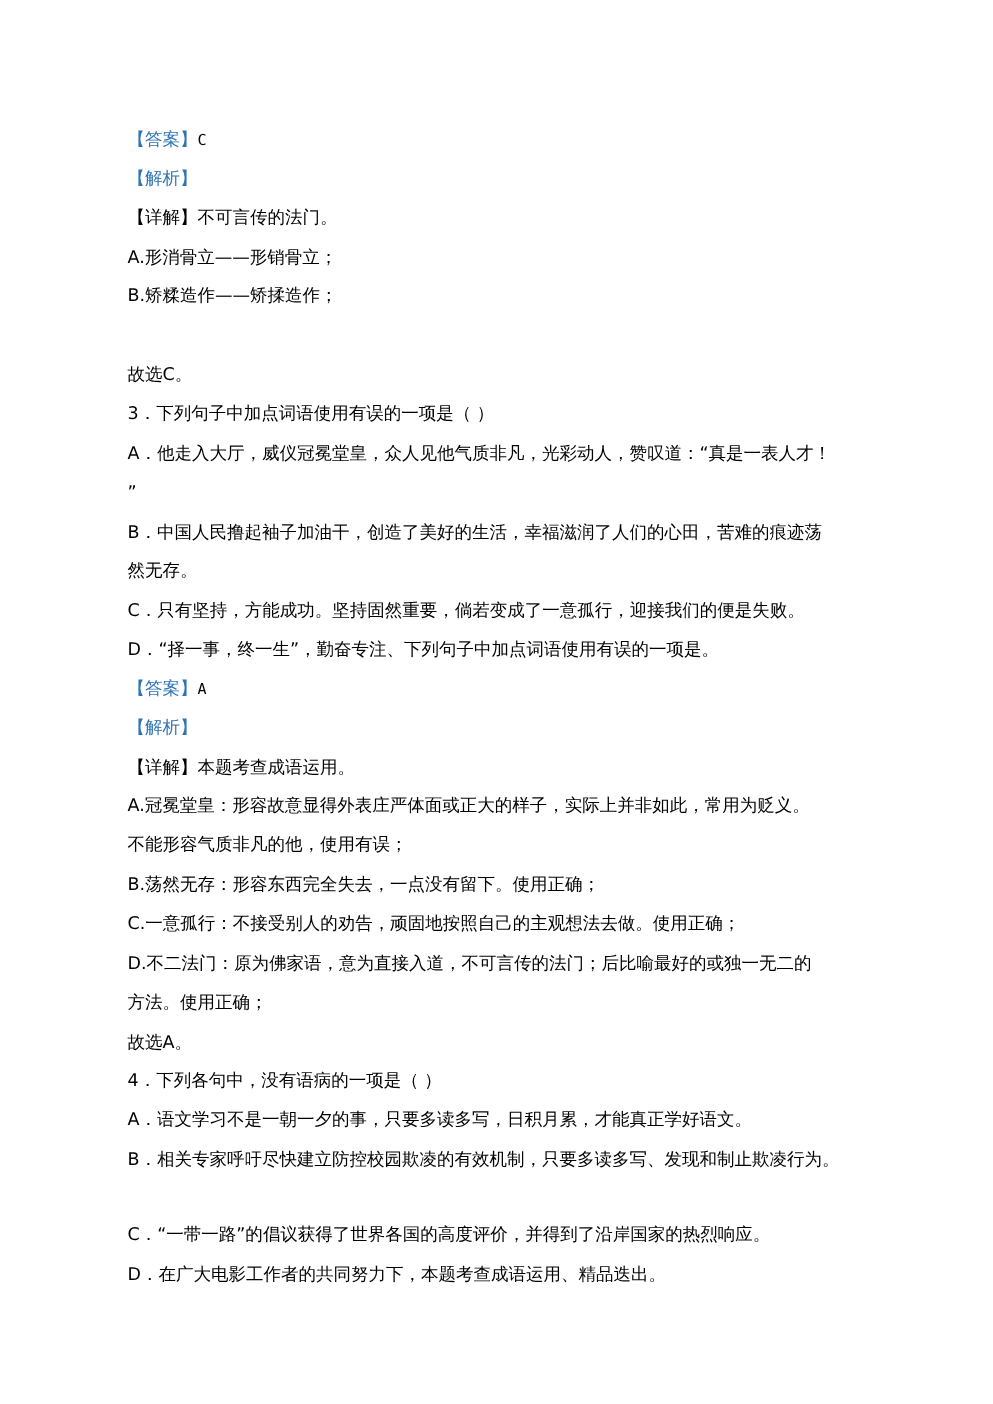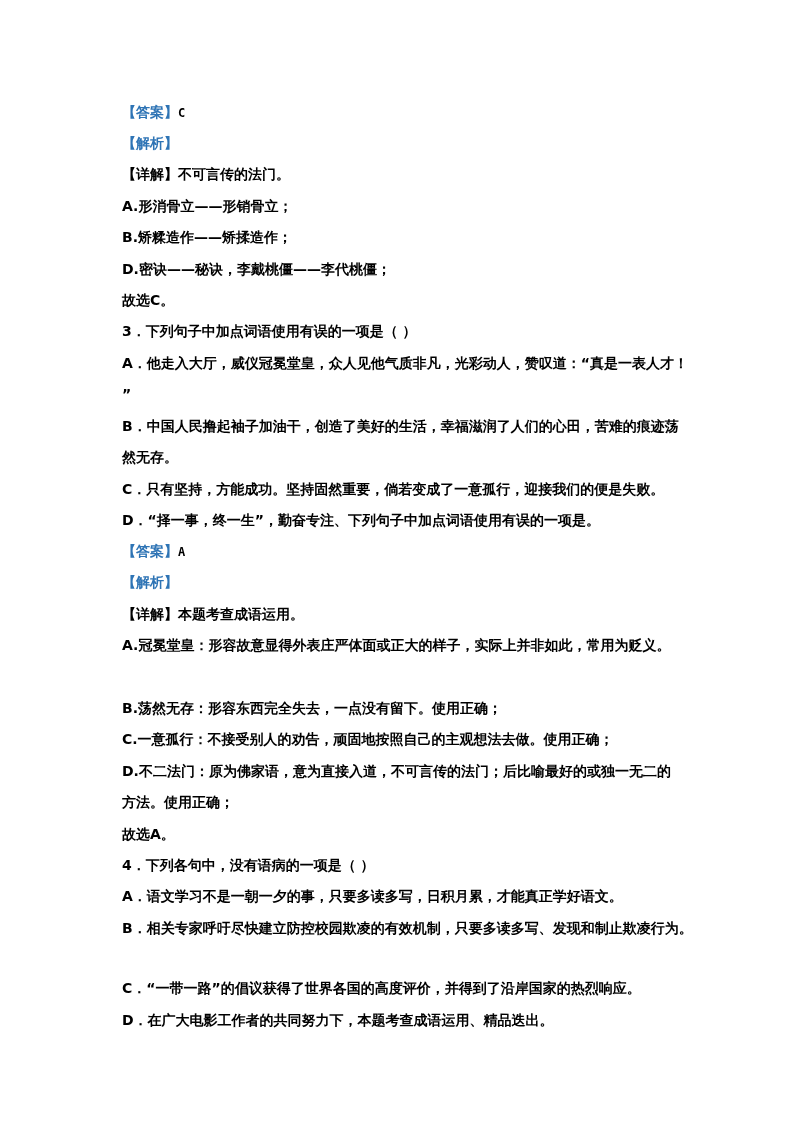--- a/index.html
+++ b/index.html
@@ -1,55 +1,55 @@
 <!DOCTYPE html>
 <html><head>
 <meta charset="utf-8">
 <style>
   html, body { margin: 0; padding: 0; background: #ffffff; }
   body { width: 794px; height: 1123px; position: relative; overflow: hidden;
          font-family: "DejaVu Sans", "Liberation Sans", sans-serif; color: #000; }
   .page { position: absolute; left: 0; top: 0; width: 794px; height: 1123px; }
-  .line { position: absolute; left: 122px; font-size: 14px; line-height: 20px; white-space: nowrap; font-weight: bold; }
+  .line { position: absolute; left: 102px; font-size: 14px; line-height: 20px; white-space: nowrap; }
   .blue { color: #2e74b5; }
   .mono { font-family: "DejaVu Sans Mono", "Liberation Mono", monospace; font-size: 12px; }
 </style>
 </head>
 <body>
 
 <div class="page">
 
   <div class="line" style="top:102px">
     <span class="blue">【答案】</span><span class="mono">C</span>
   </div>
   <div class="line blue" style="top:133px">【解析】</div>
   <div class="line" style="top:164px">
     <span>【详解】</span><span>不可言传的法门。</span>
   </div>
   <div class="line" style="top:196px">A.形消骨立——形销骨立；</div>
   <div class="line" style="top:227px">B.矫糅造作——矫揉造作；</div>
-  <div class="line" style="top:259px">D.密诀——秘诀，李戴桃僵——李代桃僵；</div>
   <div class="line" style="top:290px">故选C。</div>
 
   <div class="line" style="top:321px">3．下列句子中加点词语使用有误的一项是（     ）</div>
   <div class="line" style="top:353px">A．他走入大厅，威仪冠冕堂皇，众人见他气质非凡，光彩动人，赞叹道：“真是一表人才！</div>
   <div class="line" style="top:384px">”</div>
   <div class="line" style="top:416px">B．中国人民撸起袖子加油干，创造了美好的生活，幸福滋润了人们的心田，苦难的痕迹荡</div>
   <div class="line" style="top:447px">然无存。</div>
   <div class="line" style="top:479px">C．只有坚持，方能成功。坚持固然重要，倘若变成了一意孤行，迎接我们的便是失败。</div>
   <div class="line" style="top:510px">D．“择一事，终一生”，勤奋专注、下列句子中加点词语使用有误的一项是。</div>
 
   <div class="line" style="top:541px">
     <span class="blue">【答案】</span><span class="mono">A</span>
   </div>
   <div class="line blue" style="top:572px">【解析】</div>
   <div class="line" style="top:604px">
     <span>【详解】</span><span>本题考查成语运用。</span>
   </div>
   <div class="line" style="top:635px">A.冠冕堂皇：形容故意显得外表庄严体面或正大的样子，实际上并非如此，常用为贬义。</div>
+  <div class="line" style="top:666px">不能形容气质非凡的他，使用有误；</div>
   <div class="line" style="top:729px">C.一意孤行：不接受别人的劝告，顽固地按照自己的主观想法去做。使用正确；</div>
   <div class="line" style="top:698px">B.荡然无存：形容东西完全失去，一点没有留下。使用正确；</div>
   <div class="line" style="top:761px">D.不二法门：原为佛家语，意为直接入道，不可言传的法门；后比喻最好的或独一无二的</div>
   <div class="line" style="top:792px">方法。使用正确；</div>
   <div class="line" style="top:824px">故选A。</div>
 
   <div class="line" style="top:855px">4．下列各句中，没有语病的一项是（     ）</div>
   <div class="line" style="top:886px">A．语文学习不是一朝一夕的事，只要多读多写，日积月累，才能真正学好语文。</div>
   <div class="line" style="top:918px">B．相关专家呼吁尽快建立防控校园欺凌的有效机制，只要多读多写、发现和制止欺凌行为。</div>
   <div class="line" style="top:978px">C．“一带一路”的倡议获得了世界各国的高度评价，并得到了沿岸国家的热烈响应。</div>

